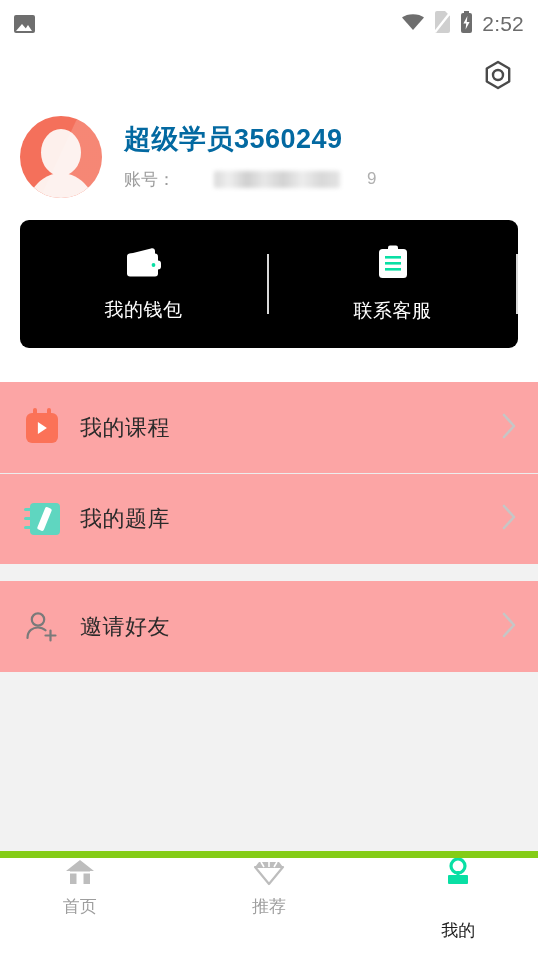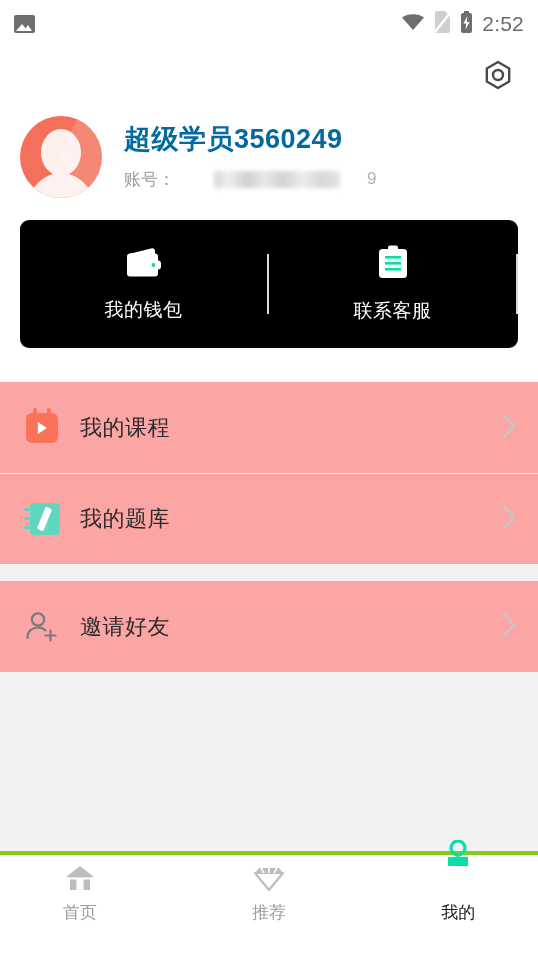--- a/index.html
+++ b/index.html
@@ -167,22 +167,22 @@
   .ic-bank .r3 { top: 23px; }
   .ic-bank .pen {
     position: absolute; left: 11px; top: 4px;
     width: 7px; height: 24px; background: #ffffff;
     transform: rotate(22deg); border-radius: 2px;
   }
 
   
   .bottom-nav {
     height: 73px; background: #ffffff;
-    display: flex; align-items: flex-end;
-    border-top: 4px solid #84cc16;
+    display: flex; align-items: flex-start;
+    border-top: 7px solid #84cc16;
     flex: 0 0 auto;
     gap: 30px;
   }
   .nav-item {
     flex: 1 1 0; display: flex; flex-direction: column;
     align-items: center; justify-content: center; gap: 5px;
   }
   .nav-label { font-size: 17px; color: #9e9e9e; }
   .nav-item.active .nav-label { color: #1c1c1c; margin-top: 24px; }
 </style>

